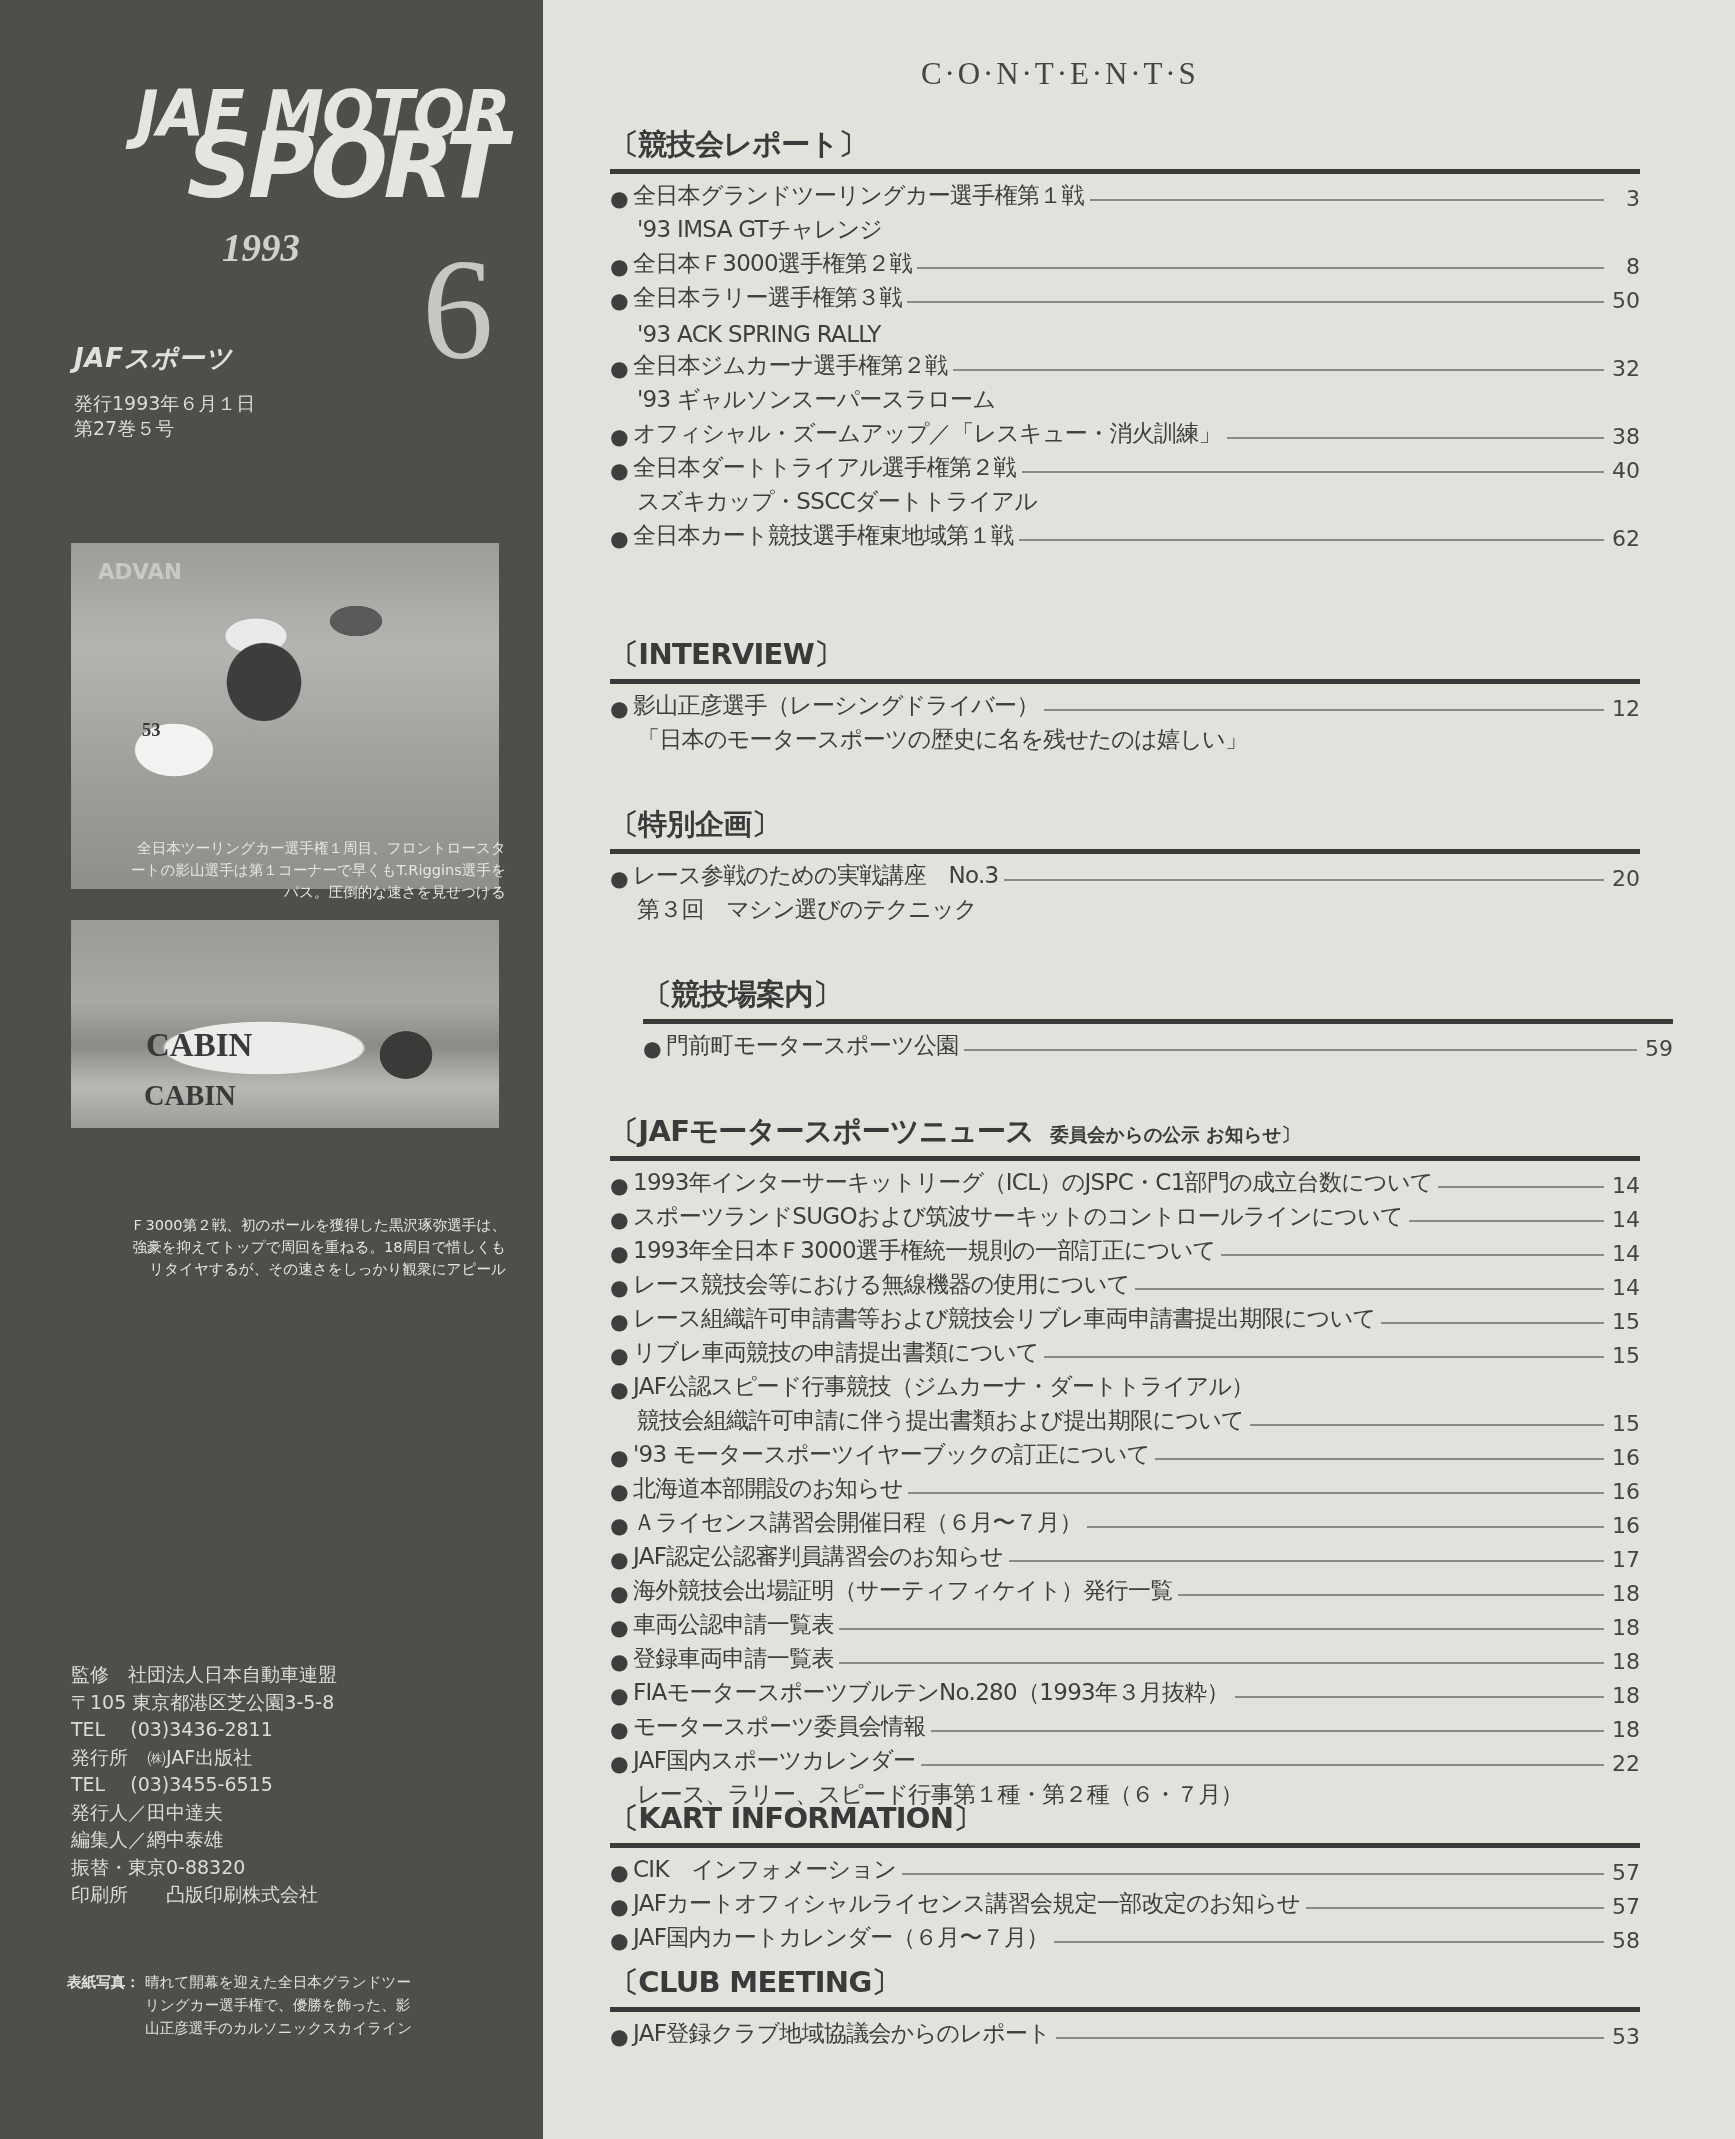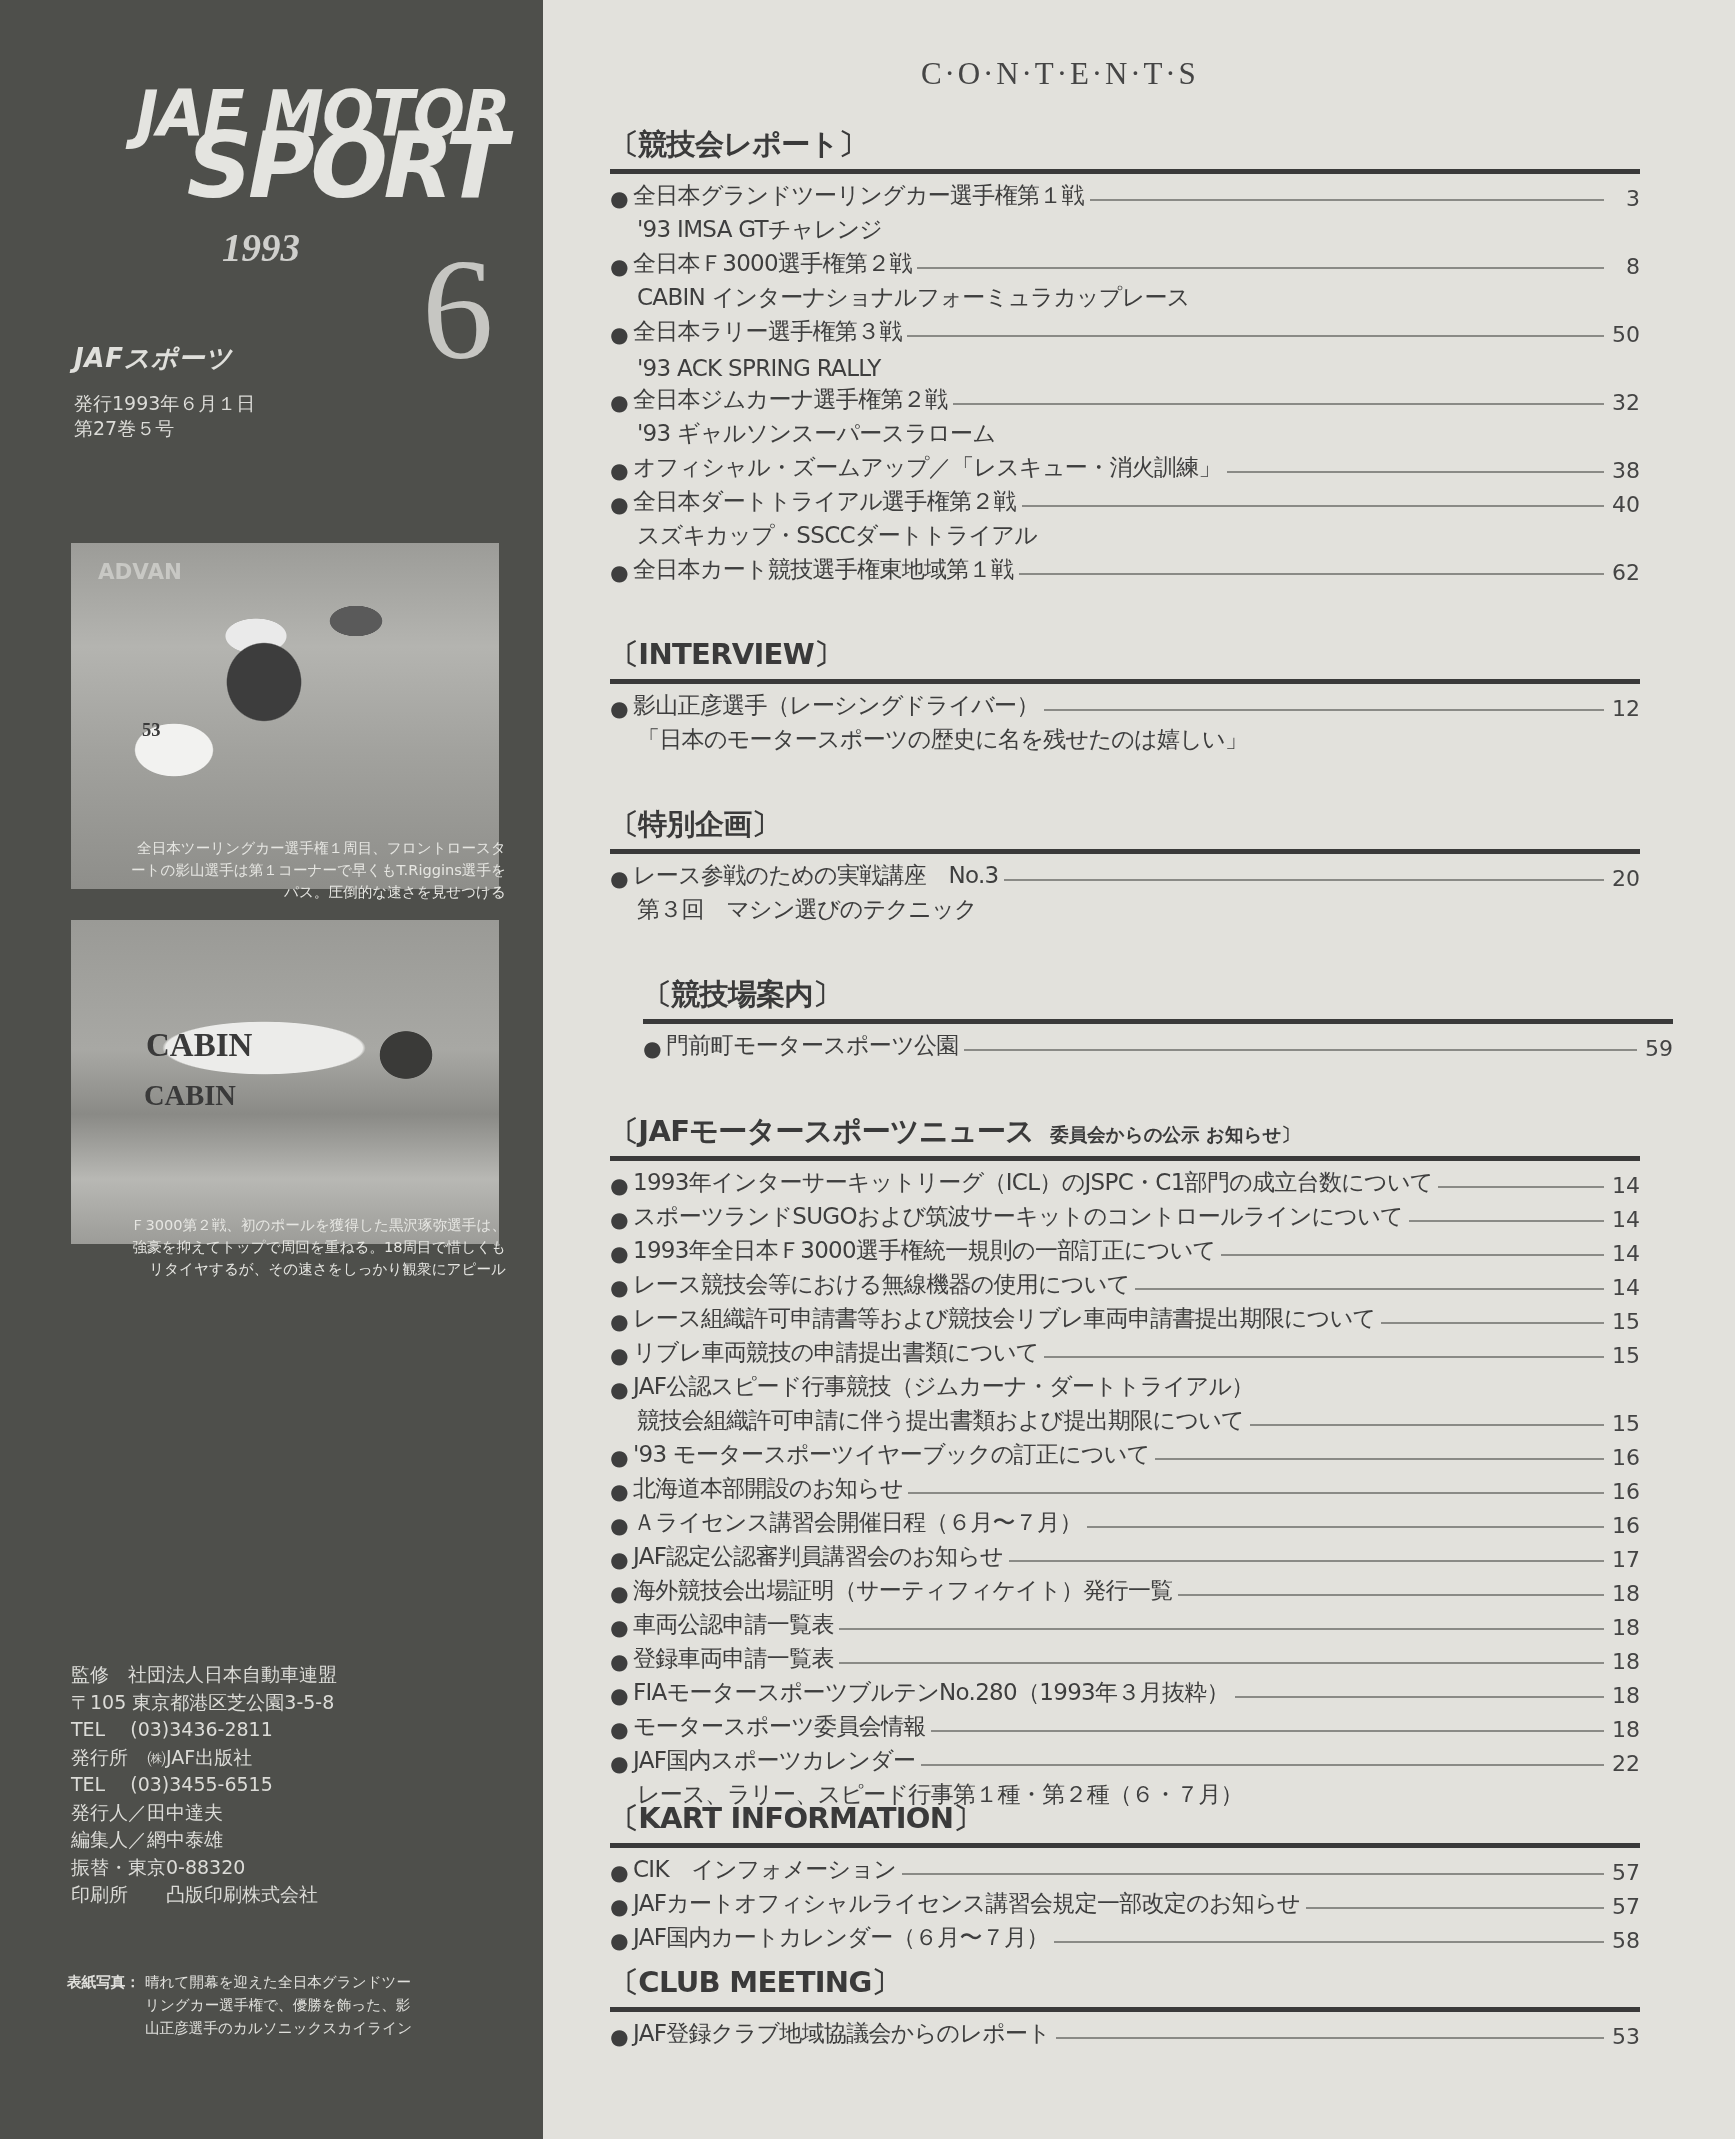--- a/index.html
+++ b/index.html
@@ -42,21 +42,21 @@
     position:absolute; left:71px; width:428px; overflow:hidden;
   }
   #photo1 { top:543px; height:346px;
     background:
       radial-gradient(ellipse 64px 43px at 103px 207px, #f2f2f0 0 60%, transparent 62%),
       radial-gradient(ellipse 61px 64px at 193px 139px, #3d3d3d 0 60%, transparent 62%),
       radial-gradient(ellipse 50px 28.5px at 185px 93px, #eaeaea 0 60%, transparent 62%),
       radial-gradient(ellipse 43px 25px at 285px 78px, #5a5a5a 0 60%, transparent 62%),
       linear-gradient(180deg,#9c9c98 0%,#b4b4b0 30%,#a2a29e 60%,#8e8e8a 100%);
   }
-  #photo2 { top:920px; height:324px;
+  #photo2 { top:920px; height:208px;
     background:
       radial-gradient(ellipse 164px 43px at 193px 128px, #ececea 0 60%, transparent 62%),
       radial-gradient(ellipse 43px 39px at 335px 135px, #3a3a38 0 60%, transparent 62%),
       linear-gradient(180deg,#9a9a96 0%,#a8a8a4 40%,#8a8a86 60%,#b8b8b4 80%,#9c9c98 100%);
   }
   .photo-label {
     position:absolute; font-family:"Liberation Serif","DejaVu Serif",serif; font-weight:bold;
     color:#3a3a3a;
   }
   .caption {
@@ -158,25 +158,20 @@
         <span class="txt">'93 IMSA GTチャレンジ</span>
         <span class="leader"></span>
         <span class="page"></span>
       </div>
       <div class="entry">
         <span class="bullet">●</span>
         <span class="txt">全日本Ｆ3000選手権第２戦</span>
         <span class="leader"></span>
         <span class="page">8</span>
       </div>
-      <div class="entry sub noleader">
-        <span class="txt">CABIN インターナショナルフォーミュラカップレース</span>
-        <span class="leader"></span>
-        <span class="page"></span>
-      </div>
       <div class="entry">
         <span class="bullet">●</span>
         <span class="txt">全日本ラリー選手権第３戦</span>
         <span class="leader"></span>
         <span class="page">50</span>
       </div>
       <div class="entry sub noleader">
         <span class="txt">'93 ACK SPRING RALLY</span>
         <span class="leader"></span>
         <span class="page"></span>

